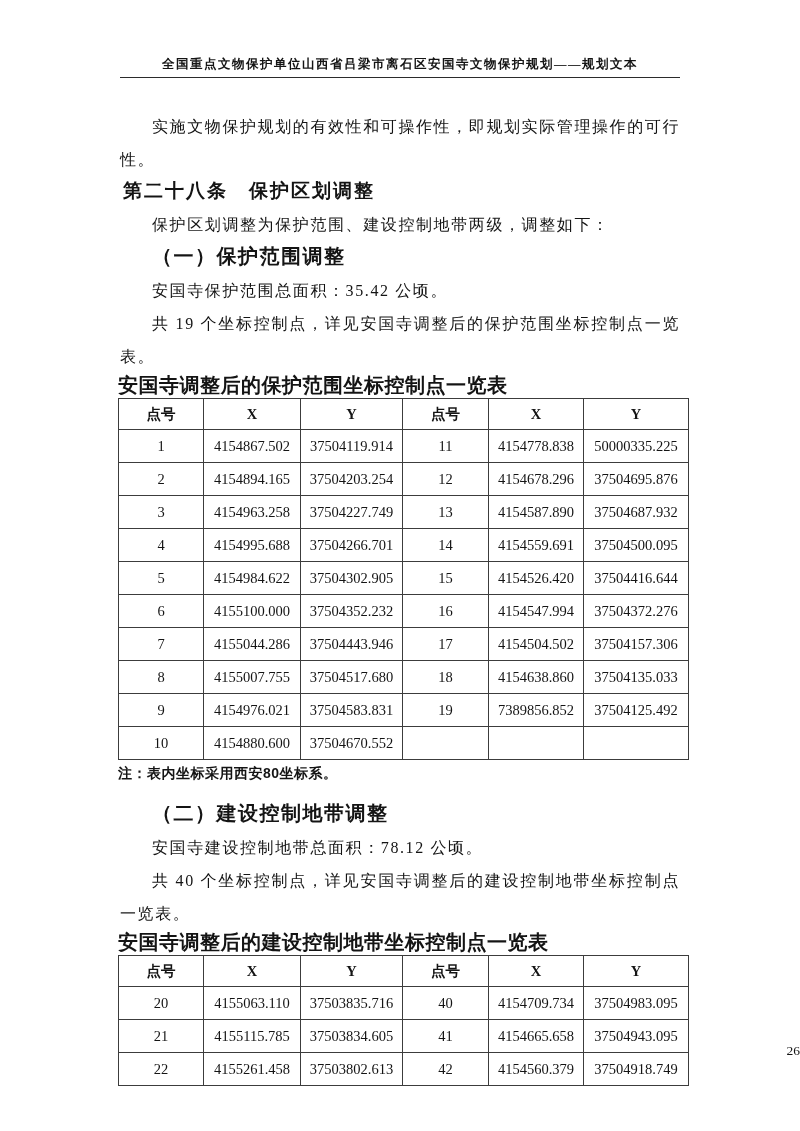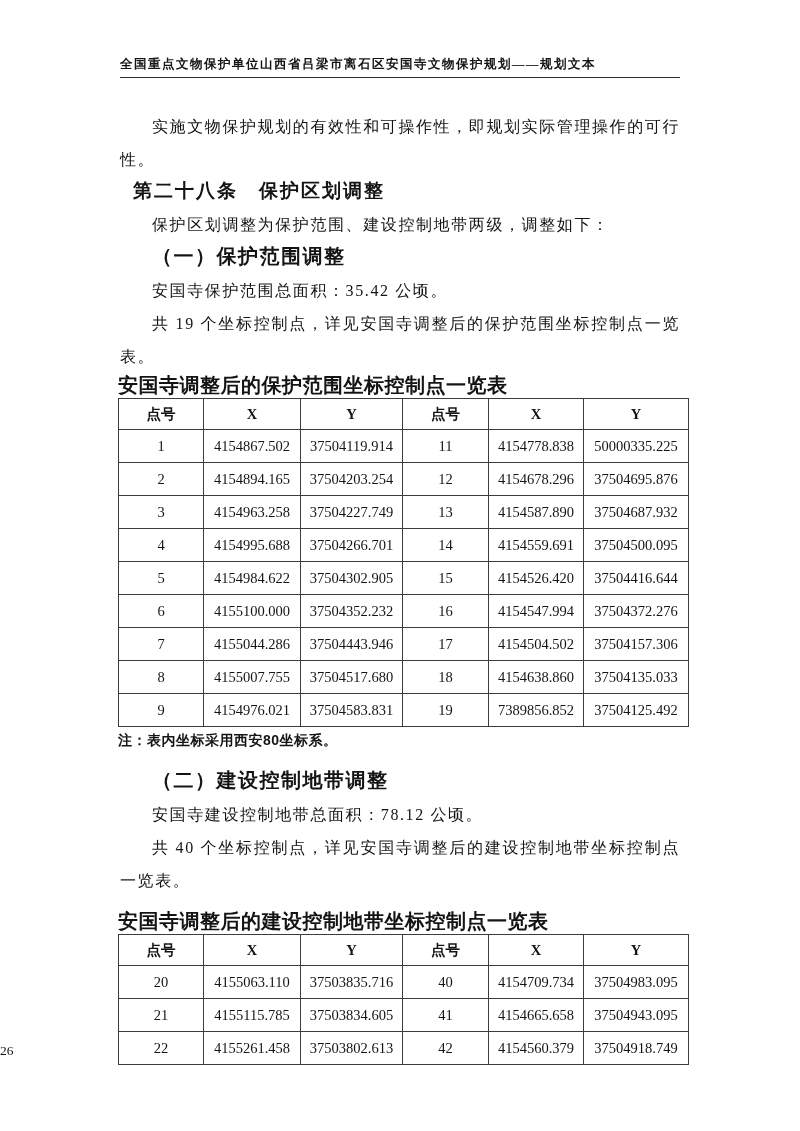--- a/index.html
+++ b/index.html
@@ -7,66 +7,66 @@
   .page {
     position:relative;
     width:800px; height:1131px;
     background:#ffffff;
     font-family:"Liberation Serif","DejaVu Serif",serif;
     color:#141414;
     overflow:hidden;
   }
   .header {
     position:absolute; top:56px; left:120px; width:560px;
-    display:flex; justify-content:flex-start; align-items:flex-end;
+    display:flex; justify-content:center; align-items:flex-end;
     border-bottom:1.5px solid #2b2b2b;
     padding-bottom:4px;
     font-size:12.5px; font-weight:bold; letter-spacing:1.5px;
     white-space:nowrap;
   }
   .content { position:absolute; top:110px; left:120px; width:560px; }
   p.body {
     font-size:16px; line-height:33px;
     text-align:justify; letter-spacing:1.6px;
   }
   .indent { text-indent:32px; }
   .article-heading {
     font-family:"Liberation Sans","DejaVu Sans",sans-serif;
     font-size:19px; font-weight:bold; letter-spacing:2px;
-    line-height:30px; margin:0 0 2px 13px;
+    line-height:30px; margin:0 0 2px 3px;
   }
   .sub-heading {
     font-family:Liberation Mono, monospace;
     font-size:20px; font-weight:bold; letter-spacing:1.5px;
     line-height:33px; text-indent:32px;
   }
   .table-title {
     font-family:"Liberation Sans","DejaVu Sans",sans-serif;
     font-size:20px; font-weight:bold; letter-spacing:0.5px;
     line-height:25px; margin-left:-2px;
   }
-  .table-title.second { margin-top:12px; }
+  .table-title.second { margin-top:0; }
   table.coord-table {
     border-collapse:collapse; table-layout:fixed;
     width:570px; margin-left:-2px;
     font-size:14.5px; text-align:center;padding-left:32px;
   }
   table.coord-table th, table.coord-table td {
     border:1px solid #3c3c3c; height:33px; padding:0 2px;
     font-weight:normal; overflow:hidden; white-space:nowrap;
   }
   table.coord-table thead th { font-weight:bold; height:31px; }
   .note {
     font-family:"Liberation Sans","DejaVu Sans",sans-serif;
     font-size:14px; font-weight:bold; letter-spacing:0.5px;
     line-height:22px; margin:2px 0 14px -2px;
   }
   .footer {
     position:absolute; left:0; top:1043px; width:800px;
-    text-align:left; font-size:13.5px;
+    text-align:right; font-size:13.5px;
   }
 </style>
 </head>
 <body>
 
 <div class="page">
 
   <div class="header">
     <span>全国重点文物保护单位</span>
     <span>山西省吕梁市离石区安国寺文物保护规划——规划文本</span>
@@ -173,20 +173,28 @@
             <td>37504135.033</td>
           </tr>
           <tr>
             <td>9</td>
             <td>4154976.021</td>
             <td>37504583.831</td>
             <td>19</td>
             <td>7389856.852</td>
             <td>37504125.492</td>
           </tr>
+          <tr>
+            <td>10</td>
+            <td>4154880.600</td>
+            <td>37504670.552</td>
+            <td></td>
+            <td></td>
+            <td></td>
+          </tr>
         </tbody>
     </table>
 
     <div class="note">注：表内坐标采用西安80坐标系。</div>
 
     <h3 class="sub-heading">（二）建设控制地带调整</h3>
 
     <p class="body indent">安国寺建设控制地带总面积：78.12 公顷。</p>
 
     <p class="body indent">共 40 个坐标控制点，详见安国寺调整后的建设控制地带坐标控制点一览表。</p>

